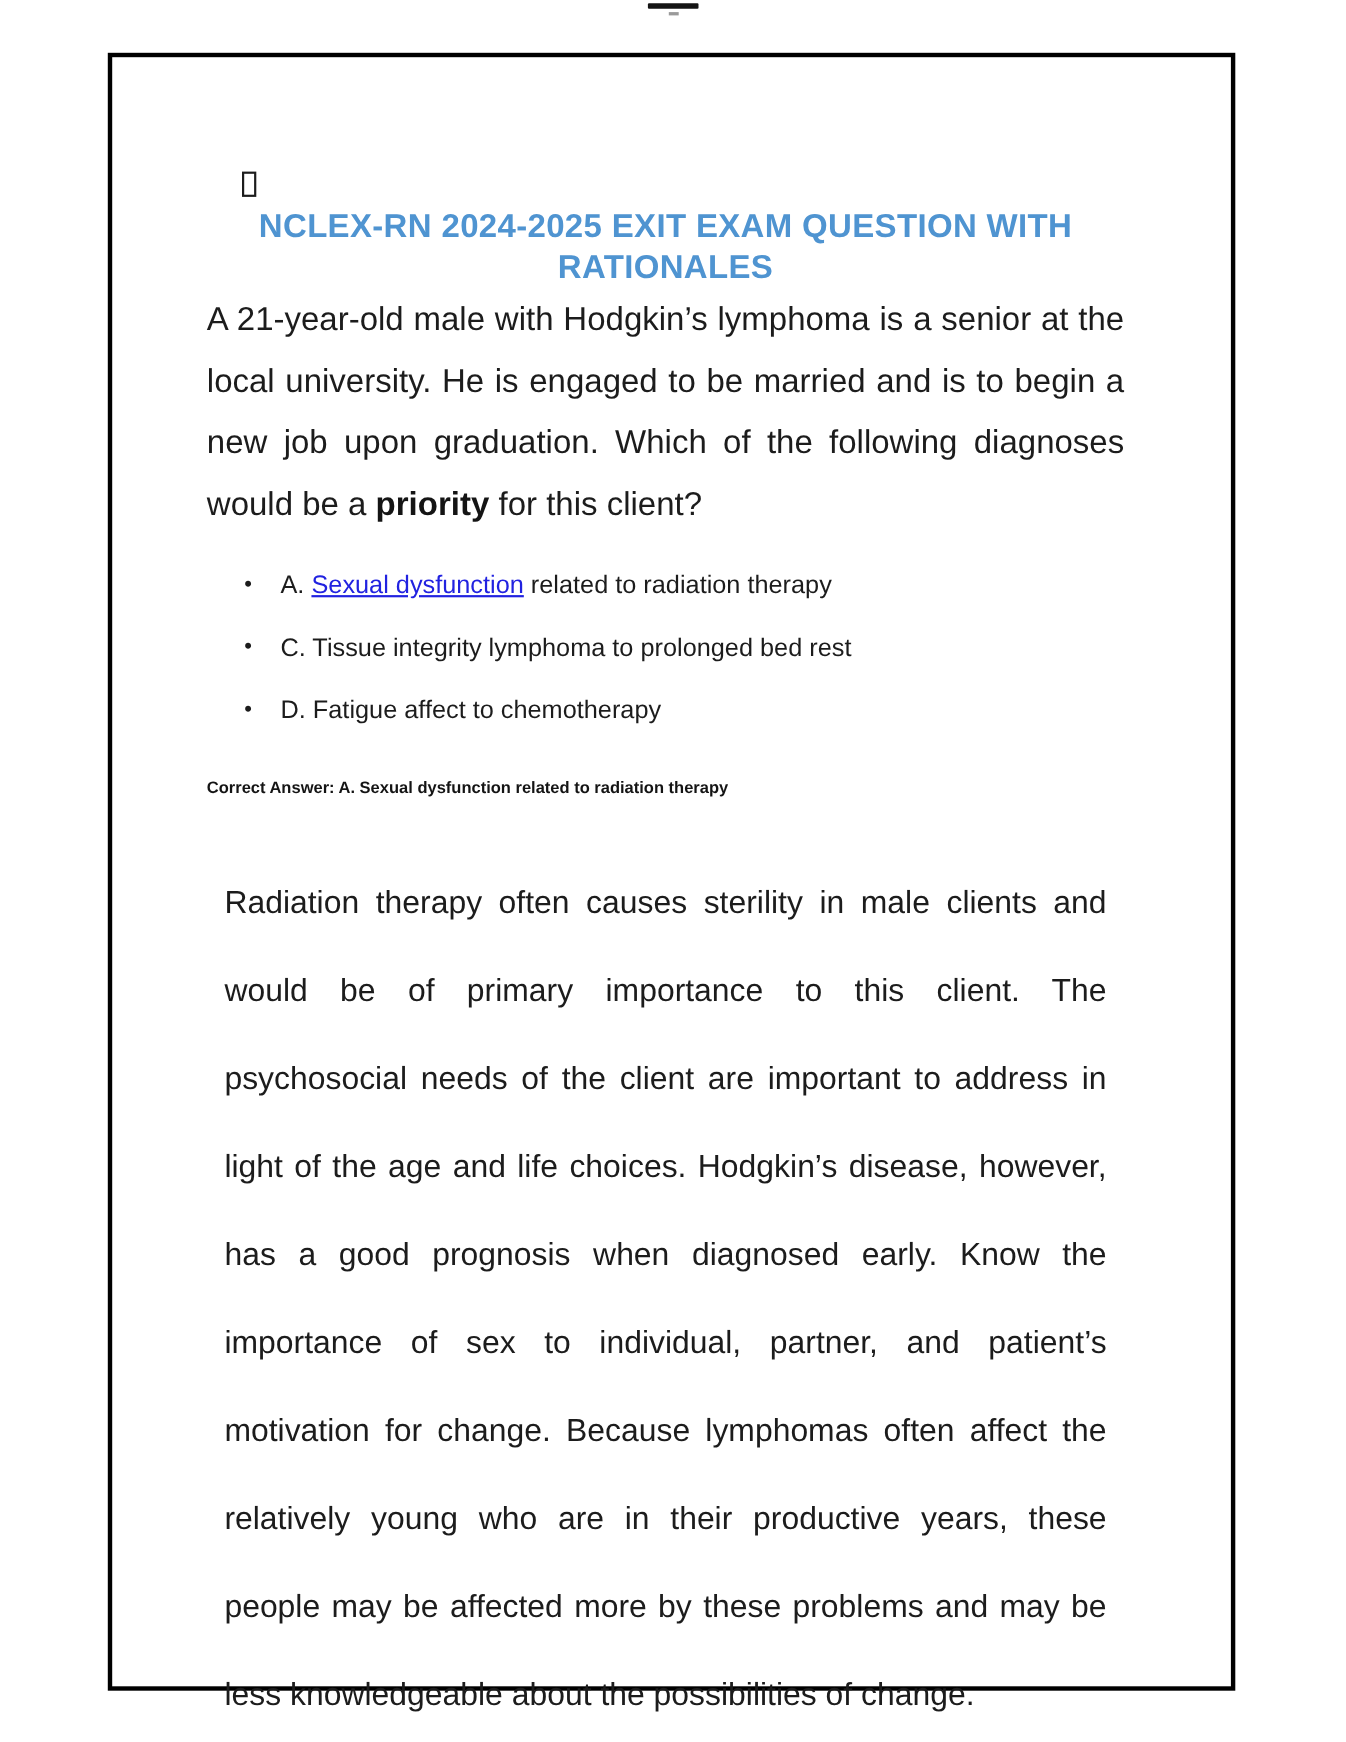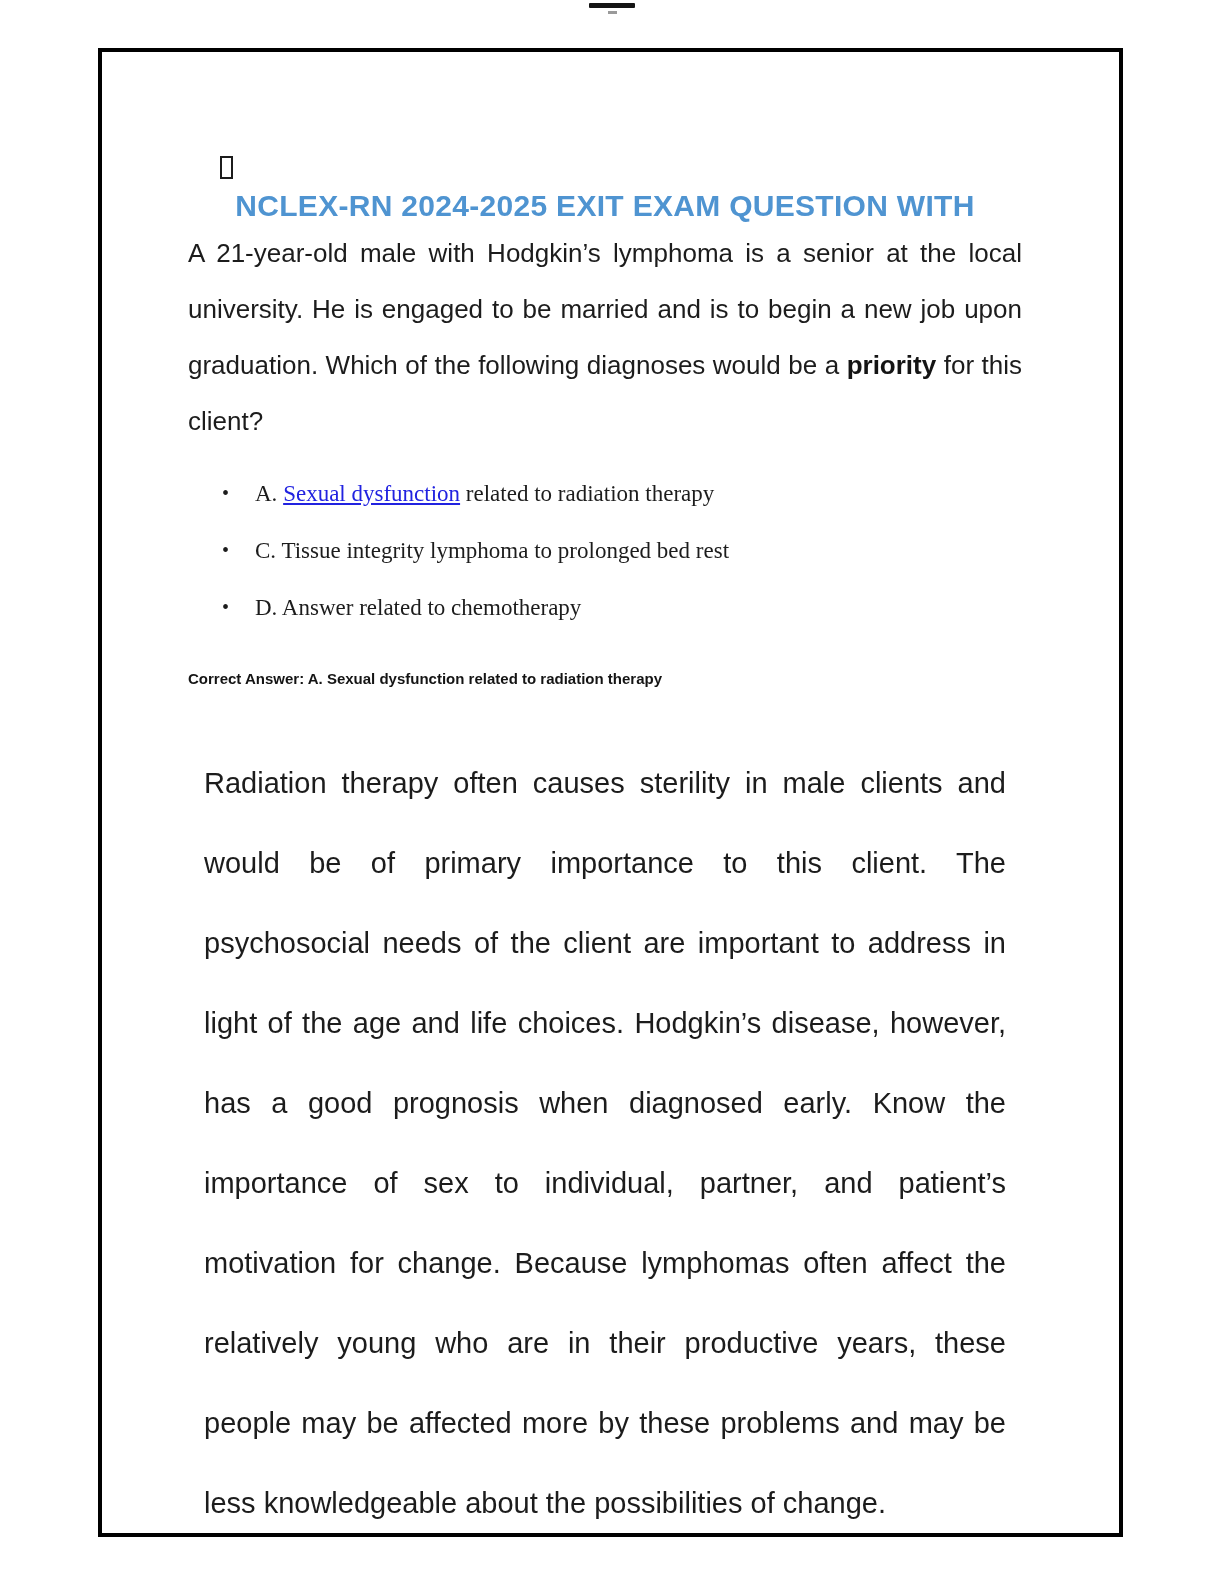--- a/index.html
+++ b/index.html
@@ -43,36 +43,35 @@
     color: #4f94d1;
     font-weight: bold;
     font-size: 30px;
     line-height: 38px;
     letter-spacing: 0.3px;
   }
   .title span { display: block; }
 
   .question {
     margin: 0;
-    font-size: 26px;
+    font-size: 30px;
     line-height: 56px;
     text-align: justify;
   }
   .question strong { font-weight: bold; color: #141414; }
 
   .options {
     list-style: none;
     margin: 16px 0 0;
     padding: 0 0 0 34px;
   }
   .option {
     display: flex;
     font-size: 23px;
     line-height: 57px;
-    font-family: Liberation Serif, serif;
   }
   .bullet {
     flex: 0 0 33px;
     width: 33px;
     font-size: 20px;
     color: #1c1c1c;
   }
   .bullet::before { content: "\2022"; }
 
   .link {
@@ -105,36 +104,37 @@
   <span class="bar2"></span>
 </div>
 
 <div class="frame">
   <div class="content">
 
     <span class="tofu"></span>
 
     <h1 class="title">
       <span>NCLEX-RN 2024-2025 EXIT EXAM QUESTION WITH</span>
+      <span>RATIONALES</span>
     </h1>
 
     <p class="question"><span>A 21-year-old male with Hodgkin’s lymphoma is a senior at the local university. He is engaged to be married and is to begin a new job upon graduation. Which of the following diagnoses would be a </span><strong>priority</strong><span> for this client?</span></p>
 
     <ul class="options">
       <li class="option">
         <span class="bullet"></span>
         <span class="option-text"><span>A. </span><a class="link">Sexual dysfunction</a><span> related to radiation therapy</span></span>
       </li>
       <li class="option">
         <span class="bullet"></span>
         <span class="option-text"><span>C. Tissue integrity lymphoma to prolonged bed rest</span><a class="link"></a><span></span></span>
       </li>
       <li class="option">
         <span class="bullet"></span>
-        <span class="option-text"><span>D. Answer related to chemotherapy</span><a class="link"></a><span></span></span>
+        <span class="option-text"><span>D. Fatigue affect to chemotherapy</span><a class="link"></a><span></span></span>
       </li>
     </ul>
 
     <p class="answer">Correct Answer: A. Sexual dysfunction related to radiation therapy</p>
 
     <p class="rationale">Radiation therapy often causes sterility in male clients and would be of primary importance to this client. The psychosocial needs of the client are important to address in light of the age and life choices. Hodgkin’s disease, however, has a good prognosis when diagnosed early. Know the importance of sex to individual, partner, and patient’s motivation for change. Because lymphomas often affect the relatively young who are in their productive years, these people may be affected more by these problems and may be less knowledgeable about the possibilities of change.</p>
 
   </div>
 </div>
 

